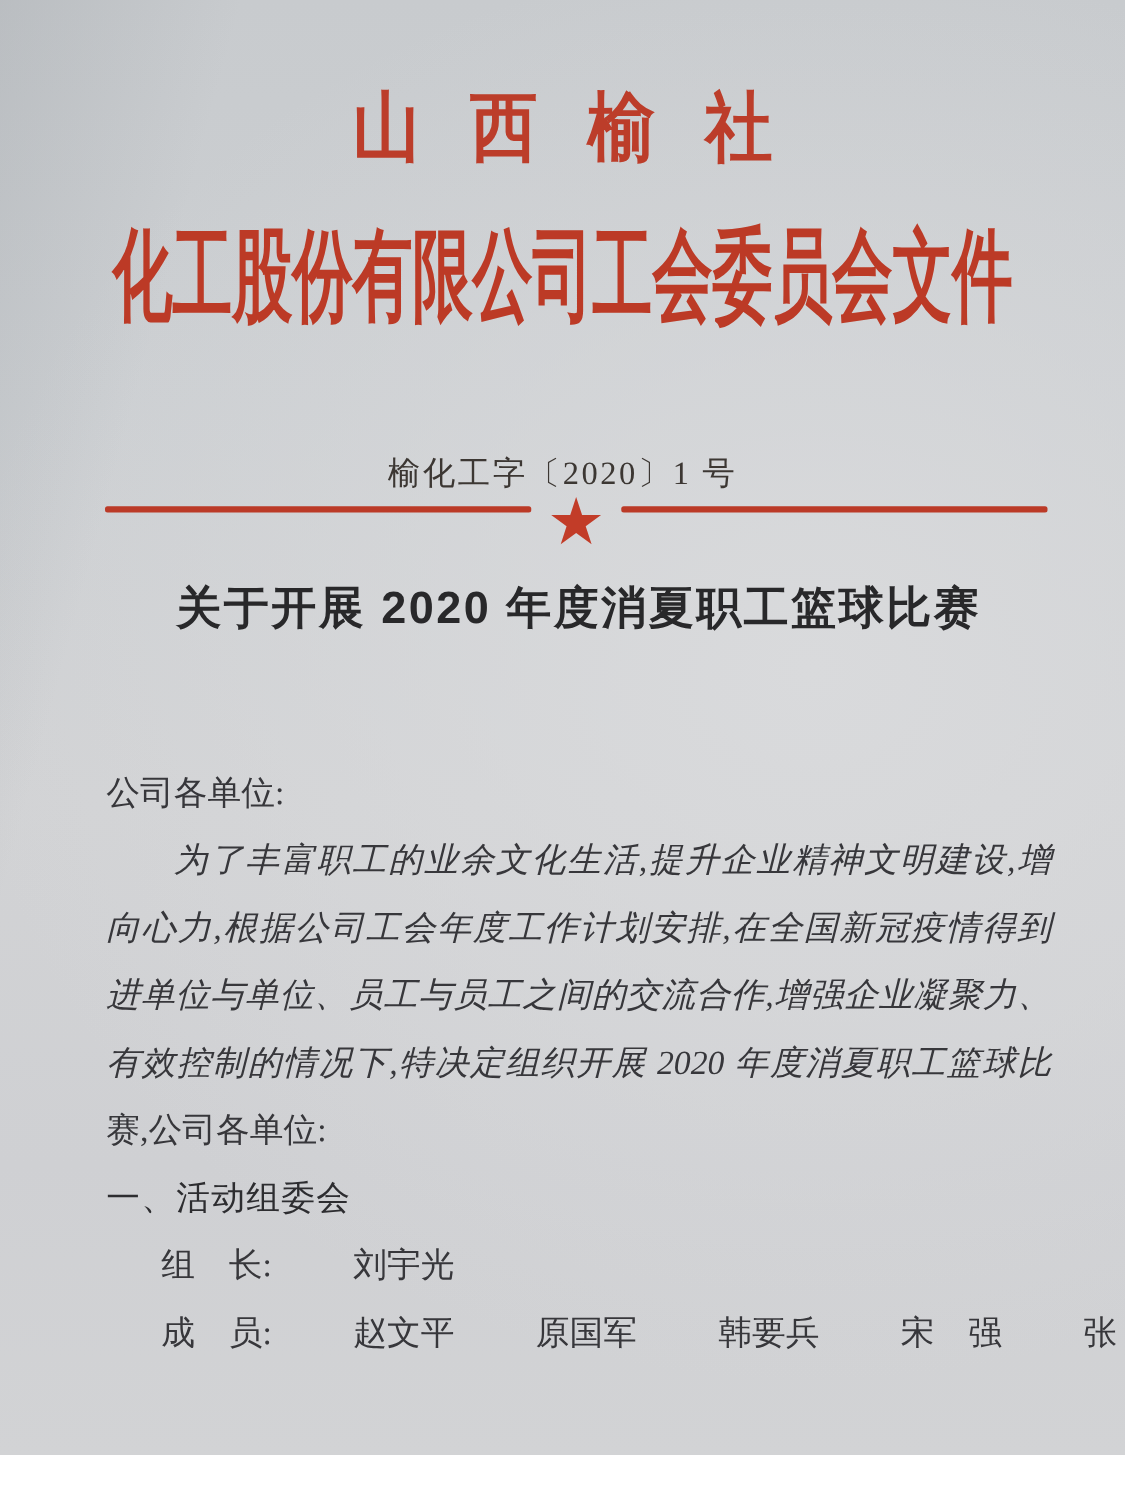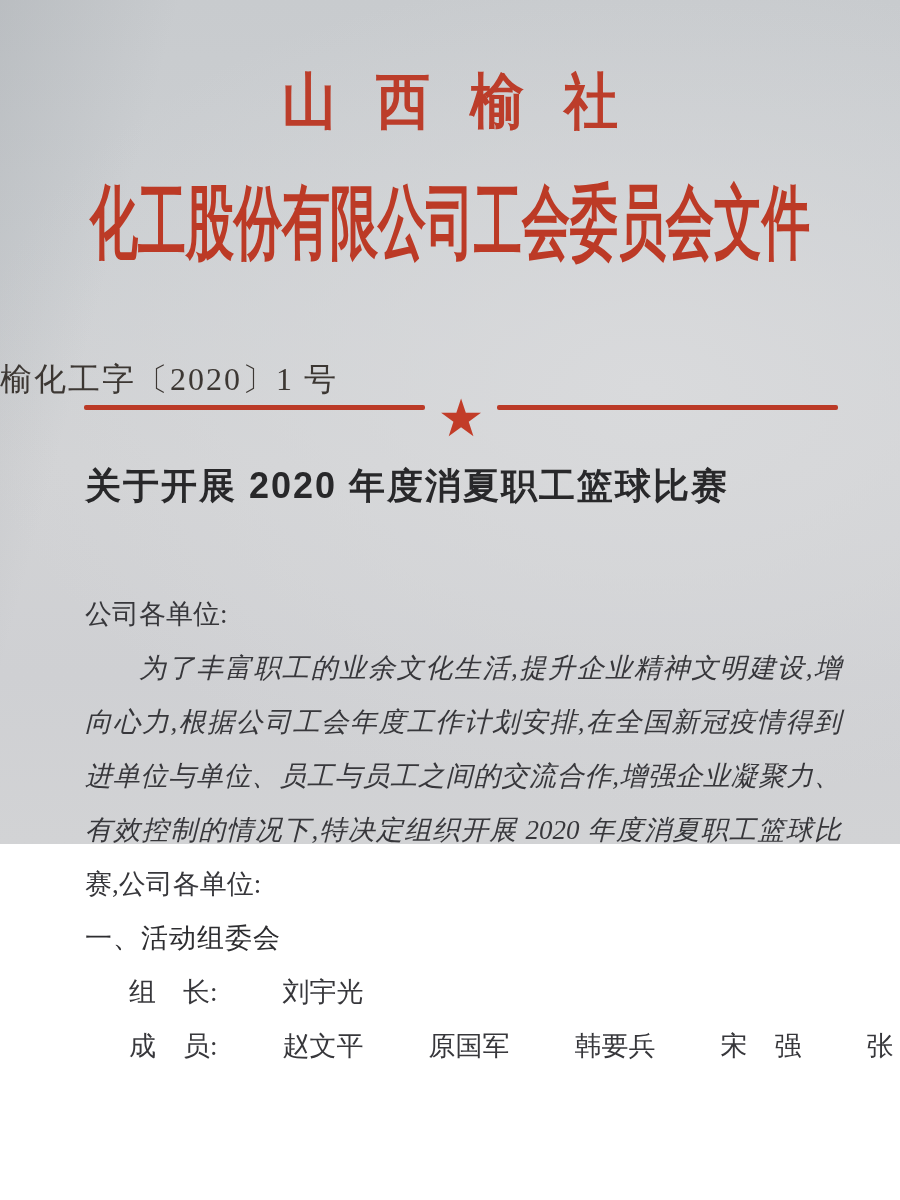--- a/index.html
+++ b/index.html
@@ -3,21 +3,21 @@
 <meta charset="utf-8">
 <style>
   html, body {
     margin: 0; padding: 0;
     width: 900px; height: 1200px;
     overflow: hidden;
     font-family: "Liberation Serif", "DejaVu Serif", serif;
   }
   .sheet {
     position: relative;
-    width: 900px; height: 844px;
+    width: 900px; height: 1164px;
     background:
       linear-gradient(105deg, rgba(150,155,160,0.28), rgba(150,155,160,0) 16%),
       radial-gradient(130% 85% at 72% 46%, #d9dadc 0%, rgba(217,218,220,0) 58%),
       linear-gradient(180deg, #c8cbce 0%, #cccfd2 28%, #d2d3d5 55%, #cfd0d3 80%, #d2d3d5 100%);
   }
   
   .org-line-1 {
     position: absolute; top: 72px; left: 0; width: 100%;
     box-sizing: border-box; padding-left: 40px;
     text-align: center;
@@ -35,21 +35,22 @@
     font-weight: bold;
     font-size: 48px; line-height: 50px;
     letter-spacing: 0px;
     color: #bc3a26;
     transform: scaleY(1.68);
     transform-origin: 50% 50%;
   }
   
   .doc-number {
     position: absolute; top: 364px; left: 0; width: 100%;
-    font-size: 32px; line-height: 30px;
+    text-align: center;
+    font-size: 26px; line-height: 30px;
     letter-spacing: 2px;
     color: #3c3733;
   }
   
   .rule-row {
     position: absolute; left: 84px; top: 394px;
     width: 754px; height: 44px;
   }
   .rule-seg {
     position: absolute; top: 11px; height: 5px;
@@ -61,29 +62,30 @@
   .rule-star {
     position: absolute; left: 50%; top: 24px;
     transform: translate(-50%, -50%);
     font-family: "DejaVu Sans", sans-serif;
     font-size: 52px; line-height: 52px;
     color: #c23c28;
   }
   
   .doc-title {
     position: absolute; top: 460px; left: 85px; width: 756px;
+    text-align: center;
     font-family: "Liberation Sans", "DejaVu Sans", sans-serif;
     font-weight: 700;
     font-size: 36px; line-height: 52px;
     letter-spacing: 2px;
     color: #28282a;
   }
   
   .text-block {
-    position: absolute; top: 587px; left: 85px; width: 756px;
+    position: absolute; top: 607px; left: 85px; width: 756px;
     font-size: 27px;
     color: #37373b;
   }
   .tline {
     height: 54px; line-height: 54px;
     white-space: nowrap;
   }
   .tline.fill {
     white-space: normal;
     text-align: justify;

